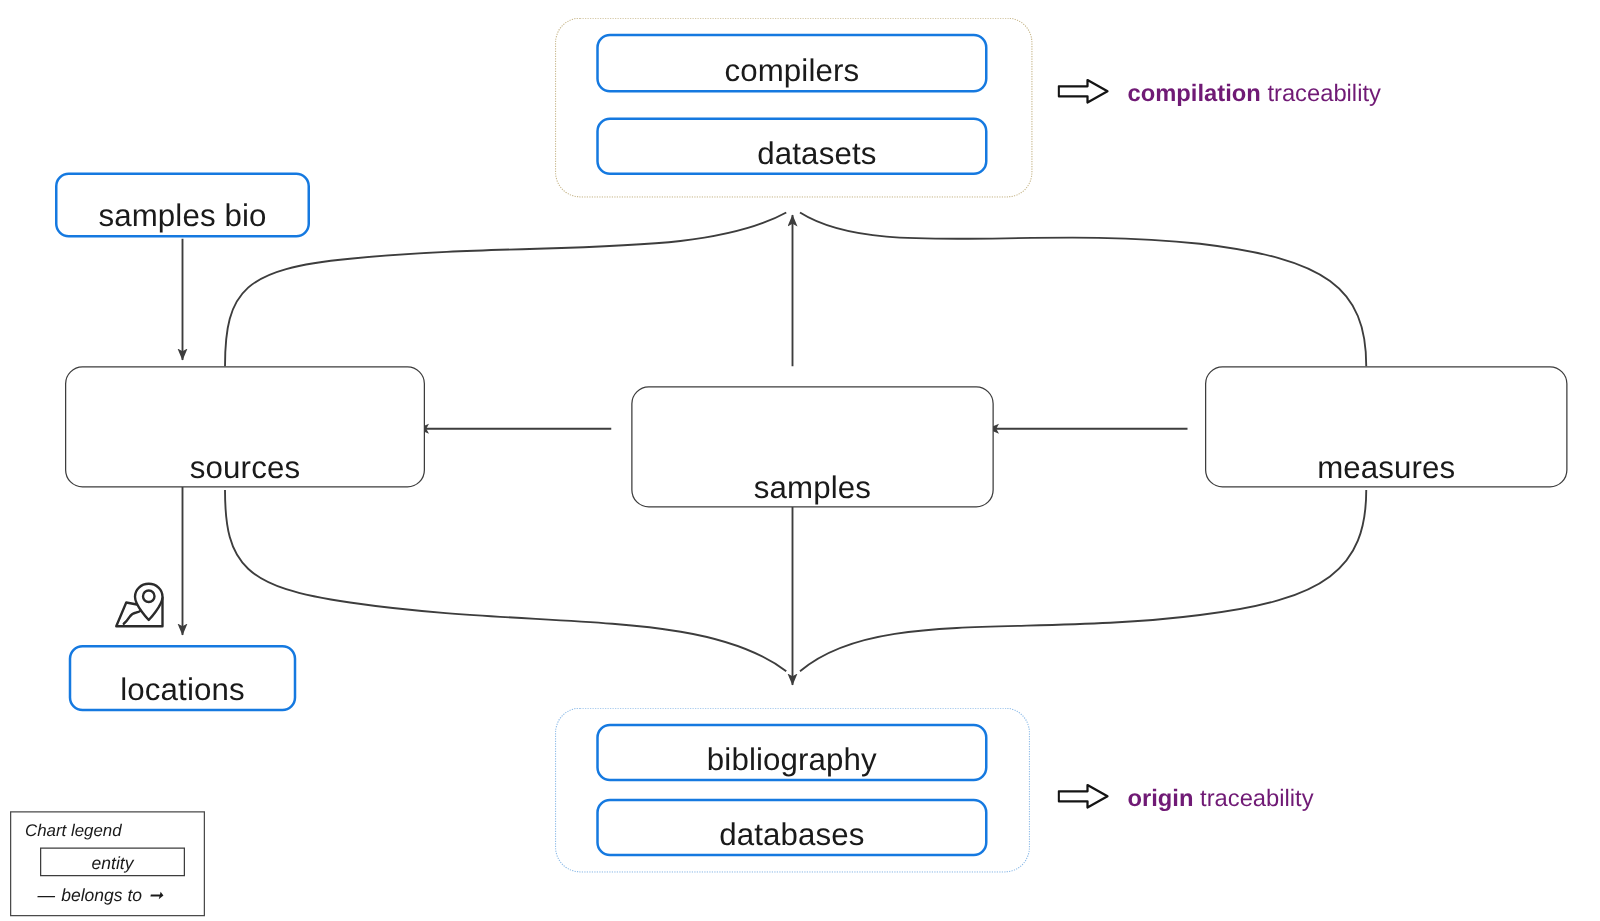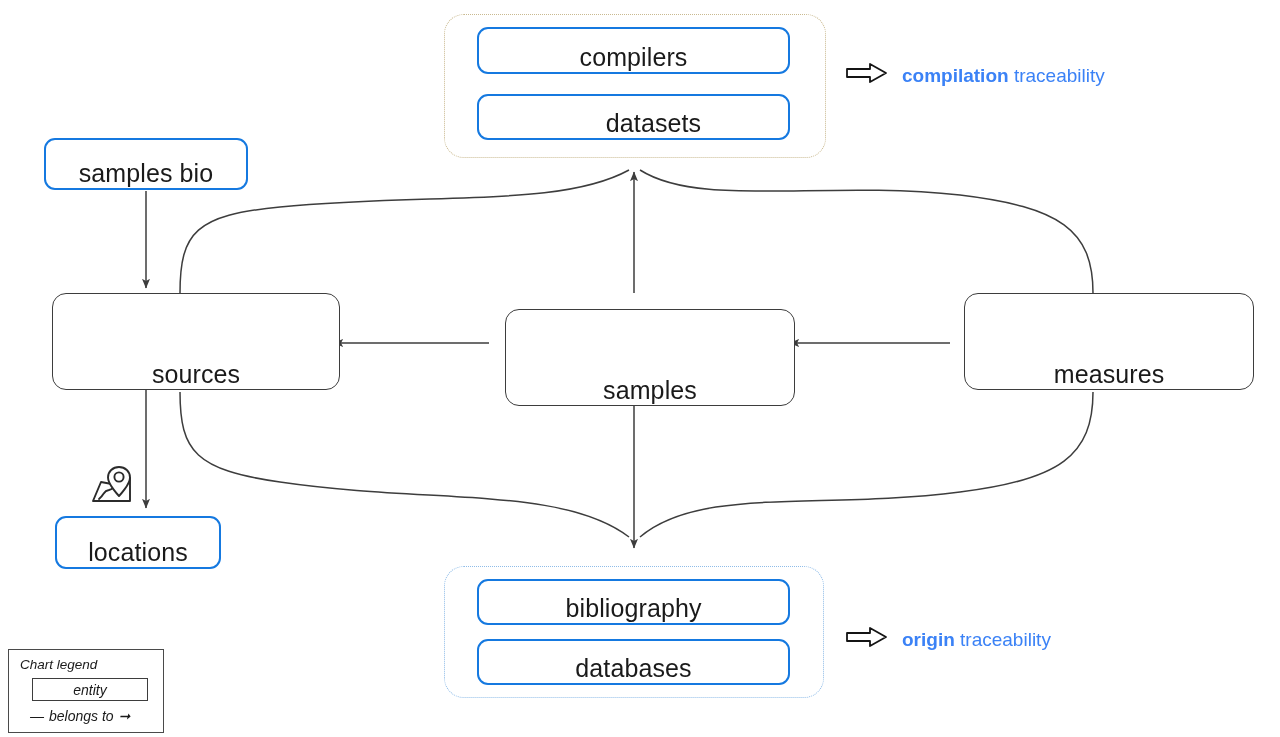--- a/index.html
+++ b/index.html
@@ -33,21 +33,21 @@
     box-sizing:border-box;
     border-radius:20px;
     background:transparent;
   }
   .group.tan{ border:1.6px dotted #c9b98f; }
   .group.sky{ border:1.6px dotted #8fbce8; }
 
   .anno{
     position:absolute;
     display:flex;align-items:center;gap:14px;
-    font-size:19px;color:#3b82f6;white-space:nowrap;
+    font-size:19px;color:#701a75;white-space:nowrap;
   }
   .anno .txt b{font-weight:700;}
   .anno .txt span{font-weight:400;}
 
   .legend{
     position:absolute;
     box-sizing:border-box;
     border:1.4px solid #4a4a4a;
     background:#ffffff;
     padding:7px 9px 8px 9px;
@@ -119,21 +119,21 @@
   </div>
 
   <div class="node dark" style="left:489px;top:309px;width:290px;height:97px;">
     <span>samples</span>
   </div>
 
   <div class="node dark" style="left:948px;top:293px;width:290px;height:97px;">
     <span>measures</span>
   </div>
 
-  <div class="node blue" style="left:55px;top:516px;width:166px;height:53px;">
+  <div class="node blue" style="left:55px;top:516px;width:182px;height:53px;">
     <span>locations</span>
   </div>
 
   <div class="node blue" style="left:477px;top:639px;width:313px;height:46px;">
     <span>databases</span>
   </div>
 
   <div class="node blue" style="left:477px;top:579px;width:313px;height:46px;">
     <span>bibliography</span>
   </div>

